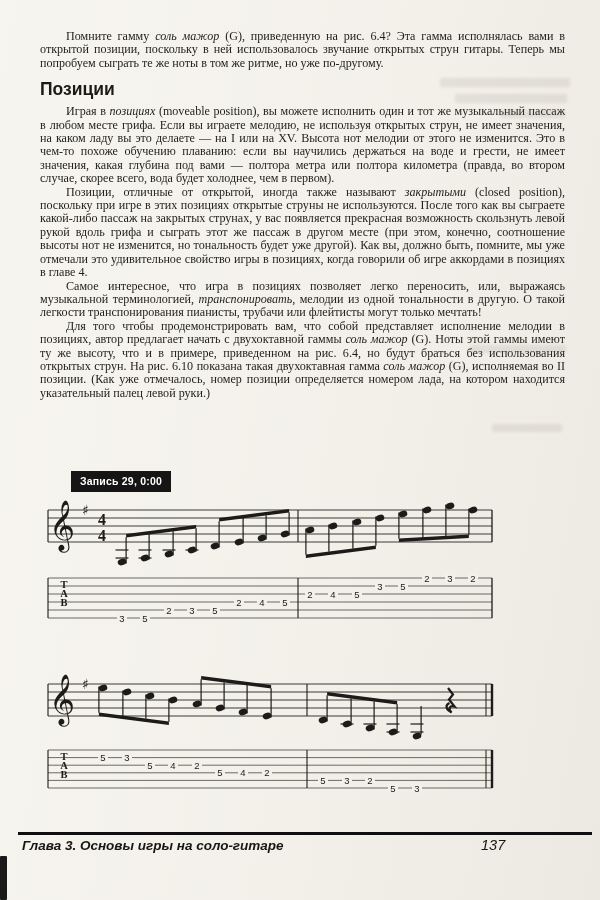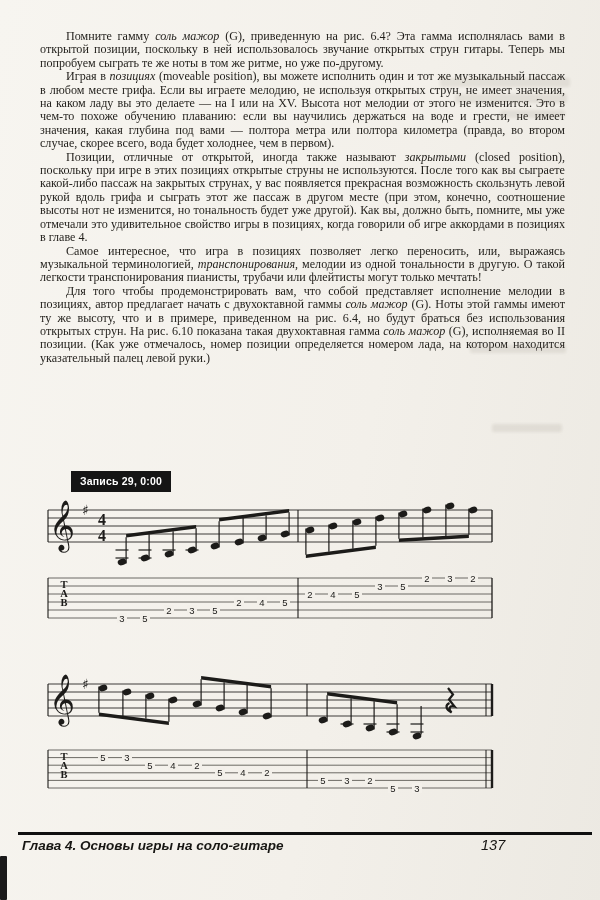--- a/index.html
+++ b/index.html
@@ -35,23 +35,24 @@
   .g3{left:500px;top:110px;width:65px;height:8px;}
   .g4{left:470px;top:345px;width:96px;height:8px;}
   .g5{left:492px;top:424px;width:70px;height:8px;}
 </style>
 </head>
 <body>
 
 <div class="page">
   <div id="text-flow">
       <p><span>Помните гамму </span><span class="it">соль мажор</span><span> (G), приведенную на рис. 6.4? Эта гамма исполнялась вами в открытой позиции, поскольку в ней использовалось звучание открытых струн гитары. Теперь мы попробуем сыграть те же ноты в том же ритме, но уже по-другому.</span></p>
+      <h2>Позиции</h2>
       <p><span>Играя в </span><span class="it">позициях</span><span> (moveable position), вы можете исполнить один и тот же музыкальный пассаж в любом месте грифа. Если вы играете мелодию, не используя открытых струн, не имеет значения, на каком ладу вы это делаете — на I или на XV. Высота нот мелодии от этого не изменится. Это в чем-то похоже обучению плаванию: если вы научились держаться на воде и грести, не имеет значения, какая глубина под вами — полтора метра или полтора километра (правда, во втором случае, скорее всего, вода будет холоднее, чем в первом).</span></p>
       <p><span>Позиции, отличные от открытой, иногда также называют </span><span class="it">закрытыми</span><span> (closed position), поскольку при игре в этих позициях открытые струны не используются. После того как вы сыграете какой-либо пассаж на закрытых струнах, у вас появляется прекрасная возможность скользнуть левой рукой вдоль грифа и сыграть этот же пассаж в другом месте (при этом, конечно, соотношение высоты нот не изменится, но тональность будет уже другой). Как вы, должно быть, помните, мы уже отмечали это удивительное свойство игры в позициях, когда говорили об игре аккордами в позициях в главе 4.</span></p>
-      <p><span>Самое интересное, что игра в позициях позволяет легко переносить, или, выражаясь музыкальной терминологией, </span><span class="it">транспонирования</span><span>, мелодии из одной тональности в другую. О такой легкости транспонирования пианисты, трубачи или флейтисты могут только мечтать!</span></p>
+      <p><span>Самое интересное, что игра в позициях позволяет легко переносить, или, выражаясь музыкальной терминологией, </span><span class="it">транспонировать</span><span>, мелодии из одной тональности в другую. О такой легкости транспонирования пианисты, трубачи или флейтисты могут только мечтать!</span></p>
       <p><span>Для того чтобы продемонстрировать вам, что собой представляет исполнение мелодии в позициях, автор предлагает начать с двухоктавной гаммы </span><span class="it">соль мажор</span><span> (G). Ноты этой гаммы имеют ту же высоту, что и в примере, приведенном на рис. 6.4, но будут браться без использования открытых струн. На рис. 6.10 показана такая двухоктавная гамма </span><span class="it">соль мажор</span><span> (G), исполняемая во II позиции. (Как уже отмечалось, номер позиции определяется номером лада, на котором находится указательный палец левой руки.)</span></p>
     </div>
 
   <div class="badge">Запись 29, 0:00</div>
 
   <svg id="system1" class="sys" width="470" height="130" viewBox="0 0 470 130">
       <g>
         <line x1="8" y1="12" x2="452" y2="12" stroke="#3c3b38" stroke-width="1"></line>
         <line x1="8" y1="20" x2="452" y2="20" stroke="#3c3b38" stroke-width="1"></line>
         <line x1="8" y1="28" x2="452" y2="28" stroke="#3c3b38" stroke-width="1"></line>
@@ -268,21 +269,21 @@
         <text x="330" y="115.9" font-size="9.5" font-family="&quot;Liberation Sans&quot;, sans-serif" fill="#1c1b19" text-anchor="middle">2</text>
         <rect x="348" y="115" width="10" height="10" fill="#f3f0ea"></rect>
         <text x="353" y="123.5" font-size="9.5" font-family="&quot;Liberation Sans&quot;, sans-serif" fill="#1c1b19" text-anchor="middle">5</text>
         <rect x="372" y="115" width="10" height="10" fill="#f3f0ea"></rect>
         <text x="377" y="123.5" font-size="9.5" font-family="&quot;Liberation Sans&quot;, sans-serif" fill="#1c1b19" text-anchor="middle">3</text>
       </g>
     </svg>
 
 
   <div class="footer-rule"></div>
-  <div class="footer-chapter">Глава 4. Основы игры на соло-гитаре</div>
+  <div class="footer-chapter">Глава 3. Основы игры на соло-гитаре</div>
   <div class="page-num">137</div>
 
   <div class="strip-bl"></div>
   <div class="ghost g1"></div>
   <div class="ghost g2"></div>
   <div class="ghost g3"></div>
   <div class="ghost g4"></div>
   <div class="ghost g5"></div>
   <div class="edge-right"></div>
 </div>

